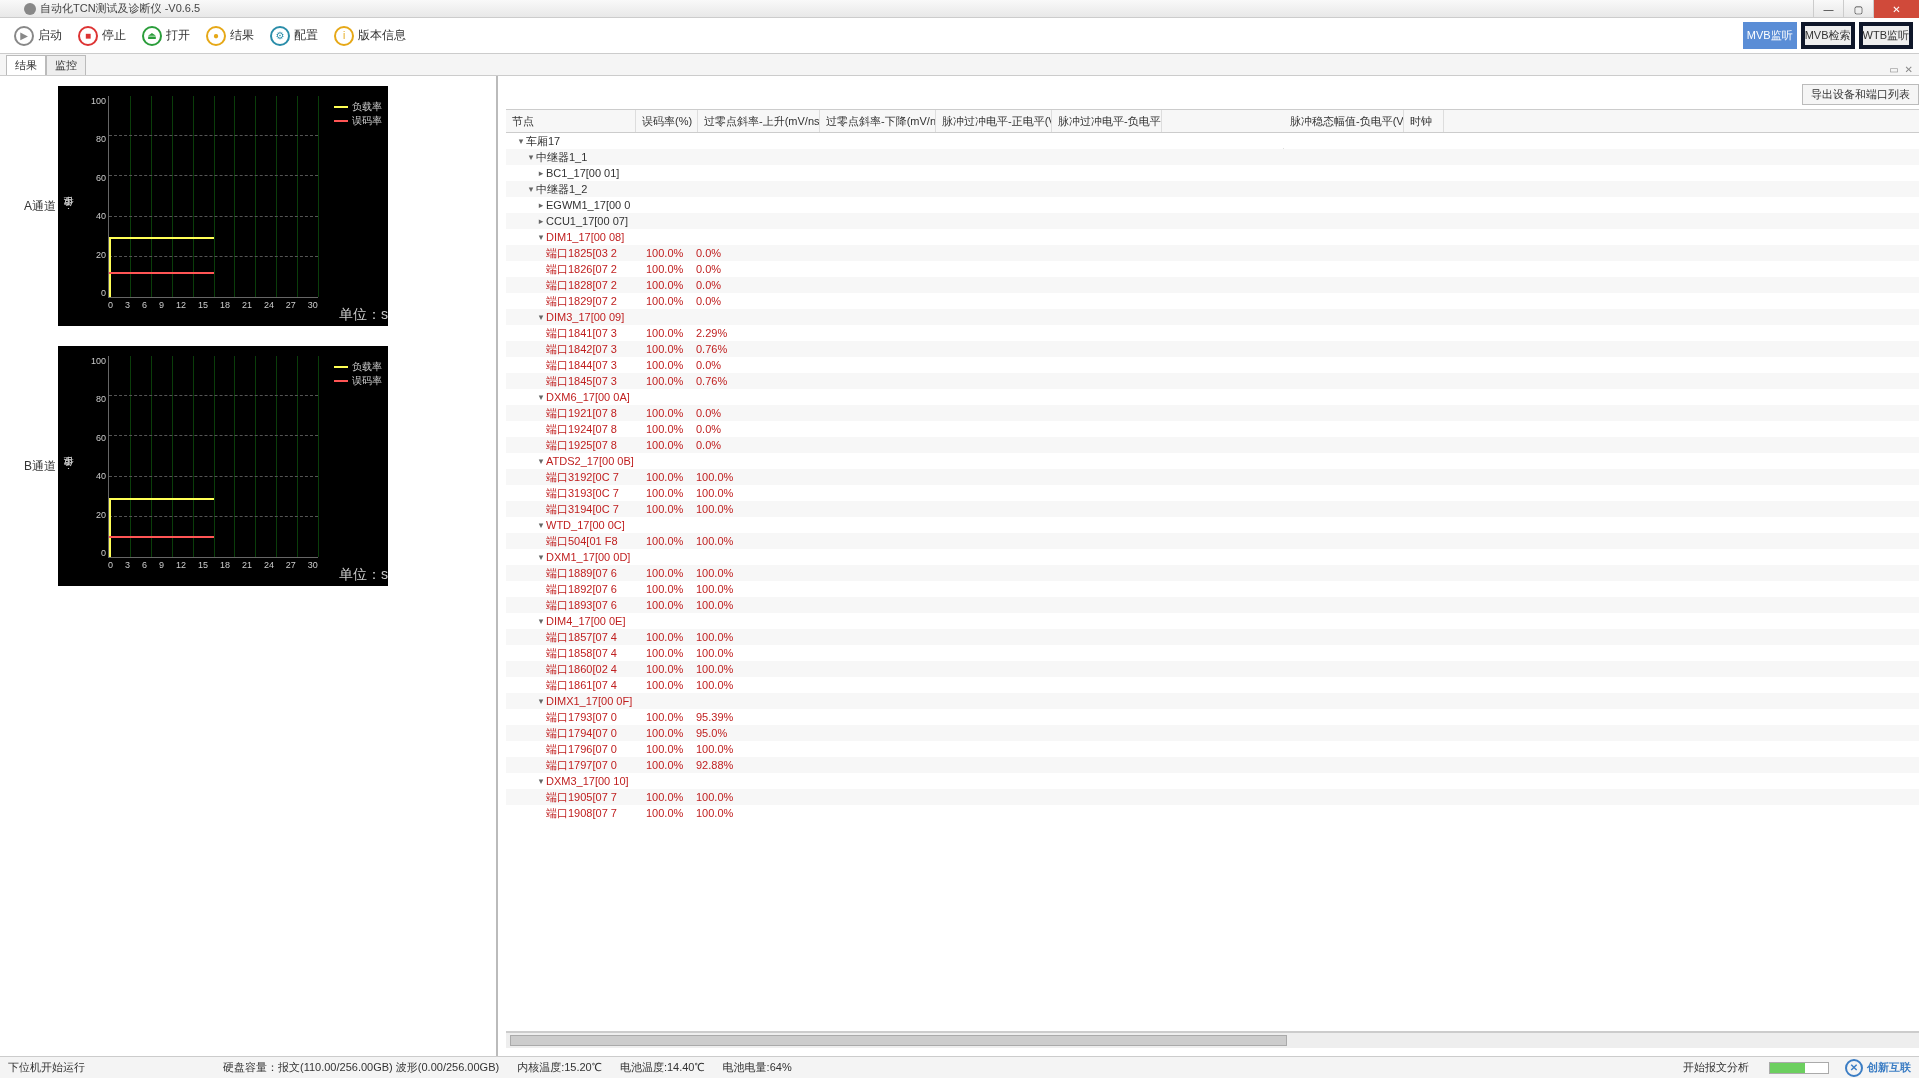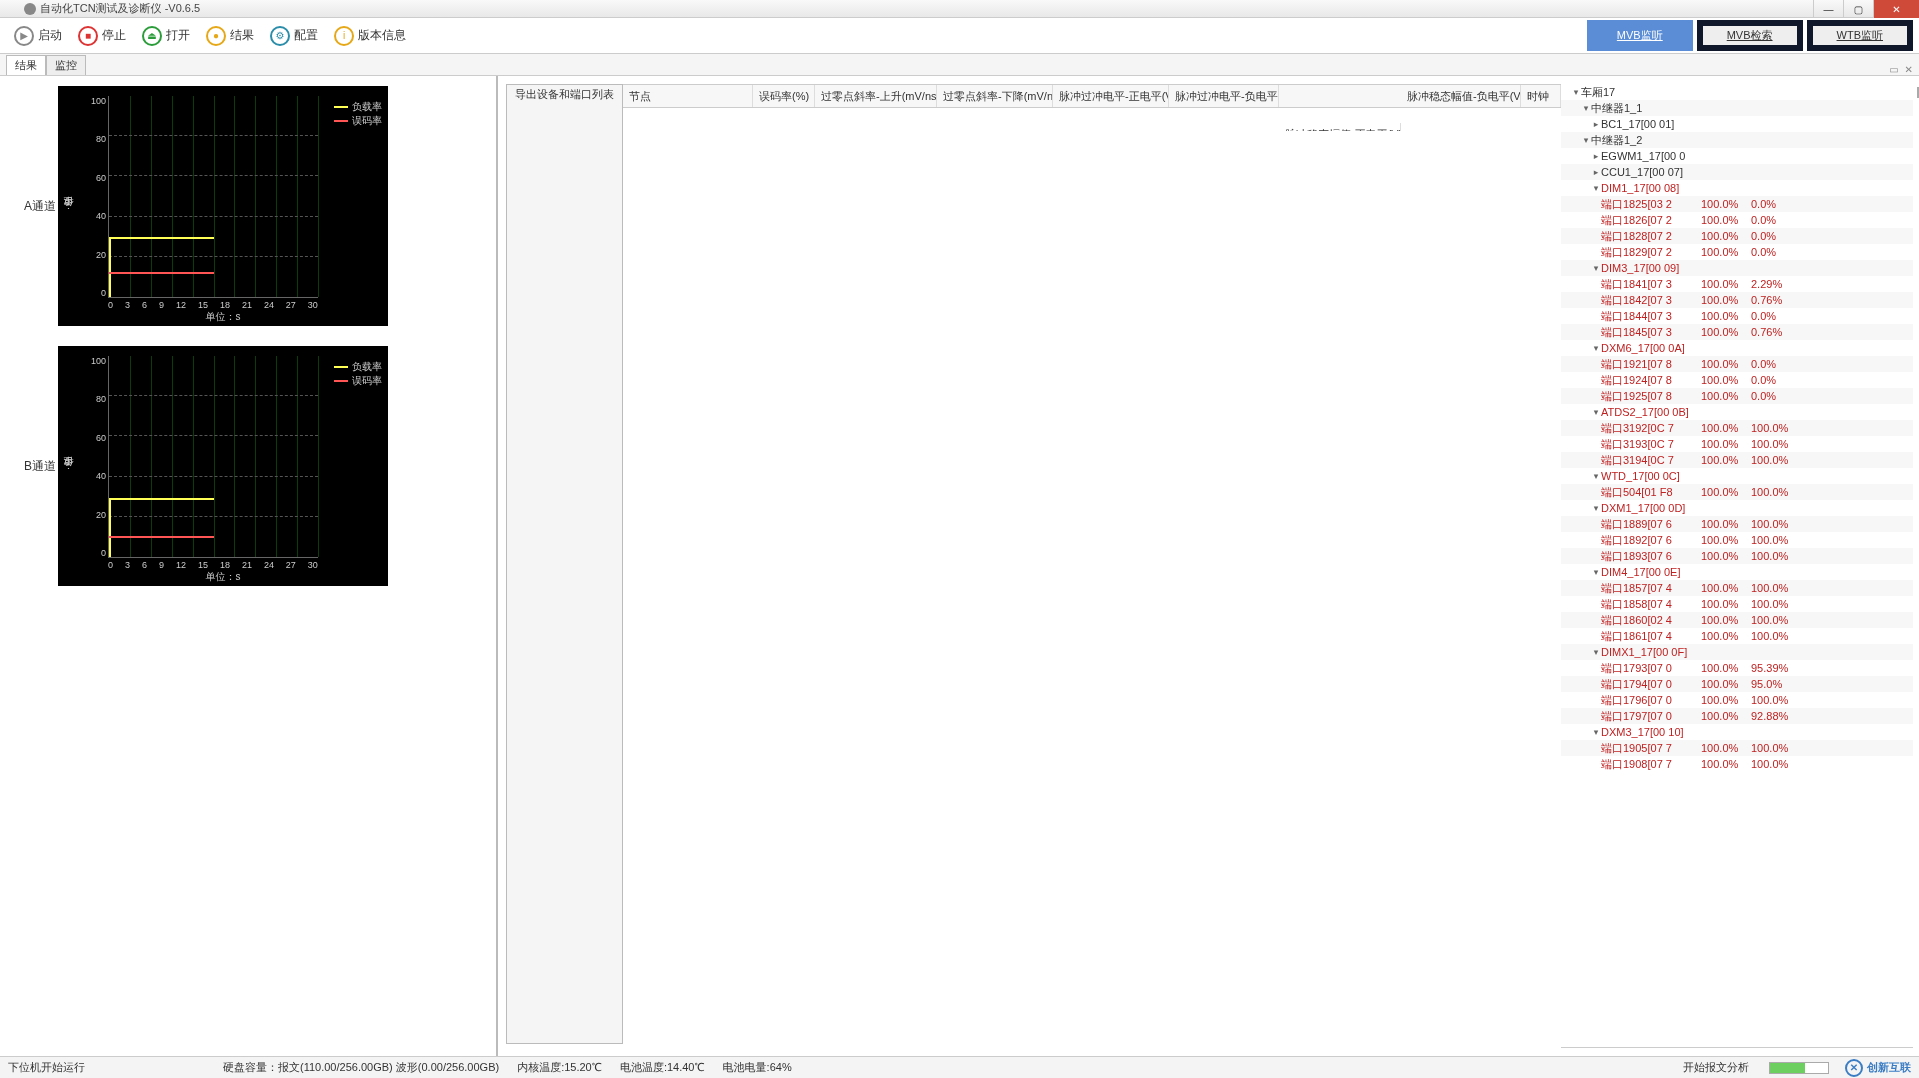--- a/index.html
+++ b/index.html
@@ -10,48 +10,48 @@
 .title-bar .win-buttons { position: absolute; right: 0; top: 0; display: flex; }
 .title-bar .win-buttons div { width: 30px; height: 18px; display: flex; align-items: center; justify-content: center; font-size: 10px; color: #333; border-left: 1px solid #ccc; }
 .title-bar .win-buttons .close { background: #d04a3a; color: #fff; width: 46px; }
 
 
 .toolbar { height: 36px; background: #fff; border-bottom: 1px solid #ccc; display: flex; align-items: center; padding: 0 6px; position: relative; }
 .toolbar .tb-btn { display: flex; align-items: center; gap: 4px; padding: 0 8px; height: 28px; cursor: pointer; }
 .toolbar .tb-btn .icon-circ { width: 20px; height: 20px; border-radius: 50%; border: 2px solid; display: flex; align-items: center; justify-content: center; font-size: 10px; }
 .toolbar .tb-btn span.lbl { font-size: 12px; }
 .toolbar .right { position: absolute; right: 6px; display: flex; gap: 4px; }
-.toolbar .right .tab-btn { border: 6px solid #0f172a; background: #eee; padding: 2px 24px; font-size: 11px; cursor: pointer; text-decoration: underline; }
+.toolbar .right .tab-btn { border: 4px solid #0f172a; background: #eee; padding: 2px 0; font-size: 11px; cursor: pointer; }
 .toolbar .right .tab-btn.active { background: #5a8dd6; color: #fff; border-color: #5a8dd6; }
 
 
 .tab-strip { height: 22px; background: #f5f5f5; border-bottom: 1px solid #ccc; display: flex; align-items: flex-end; padding-left: 6px; gap: 0; }
 .tab-strip .tab { border: 1px solid #bbb; border-bottom: none; padding: 2px 8px; background: #eee; cursor: pointer; font-size: 11px; }
 .tab-strip .tab.active { background: #fff; }
 .tab-strip .tab-tools { margin-left: auto; margin-right: 6px; font-size: 10px; color: #888; display:flex; gap:6px; }
 
 
 .main { flex: 1; display: flex; background: #fff; overflow: hidden; }
 .left-pane { width: 498px; border-right: 2px solid #bbb; background: #fff; padding: 10px 24px 10px 24px; overflow: hidden; }
-.right-pane { flex: 1; display: flex; background: #fff; padding: 8px 6px 8px 8px; overflow: hidden; }
+.right-pane { flex: 1; display: flex; flex-direction: column; background: #fff; padding: 8px 0 8px 8px; overflow: hidden; }
 
 
 .chart-block { margin-bottom: 20px; }
 .chart-row { display: flex; align-items: center; }
 .chart-row .side-label { width: 34px; font-size: 12px; text-align: left; }
 .plot-frame { width: 330px; height: 240px; background: #000; position: relative; }
 .plot-axes-label-y { position: absolute; left: 4px; top: 50%; transform: translateY(-50%) rotate(180deg); writing-mode: vertical-rl; color: #ccc; font-size: 10px; }
 .plot-ticks-y { position: absolute; left: 30px; top: 10px; bottom: 28px; width: 18px; display: flex; flex-direction: column; justify-content: space-between; color: #ccc; font-size: 9px; align-items: flex-end; }
 .plot-area { position: absolute; left: 50px; right: 70px; top: 10px; bottom: 28px; border-left: 1px solid #666; border-bottom: 1px solid #666; }
 .grid-v { position: absolute; top:0; bottom:0; width:0; border-left:1px solid #0a3d0a; }
 .grid-h { position: absolute; left:0; right:0; height:0; border-top:1px solid #555; }
 .line-yellow { position:absolute; height:2px; background:#ffff55; }
 .line-red { position:absolute; height:2px; background:#ff5555; }
 .plot-ticks-x { position: absolute; left: 50px; right: 70px; bottom: 16px; display: flex; justify-content: space-between; color: #ccc; font-size: 9px; }
-.plot-xlabel { position: absolute; bottom: 2px; left: 0; right: 0; text-align: center; color: #ccc; font-size: 10px; }
+.plot-xlabel { position: absolute; bottom: 2px; left: 0; right: 0; text-align: right; color: #ccc; font-size: 14px; }
 .plot-legend { position: absolute; right: 6px; top: 14px; color: #ccc; font-size: 10px; }
 .plot-legend .leg-row { display:flex; align-items:center; gap:4px; }
 .plot-legend .swatch { width:14px; height:2px; }
 .chart-stats { display:flex; justify-content: space-between; padding: 4px 40px 0 80px; font-size: 11px; }
 .chart-stats .stat-red { color: #c00; }
 
 
 .right-header { display:flex; justify-content: flex-end; padding-bottom: 4px; }
 .export-btn { border:1px solid #bbb; background:#f5f5f5; padding:2px 8px; font-size:11px; cursor:pointer; }
 

